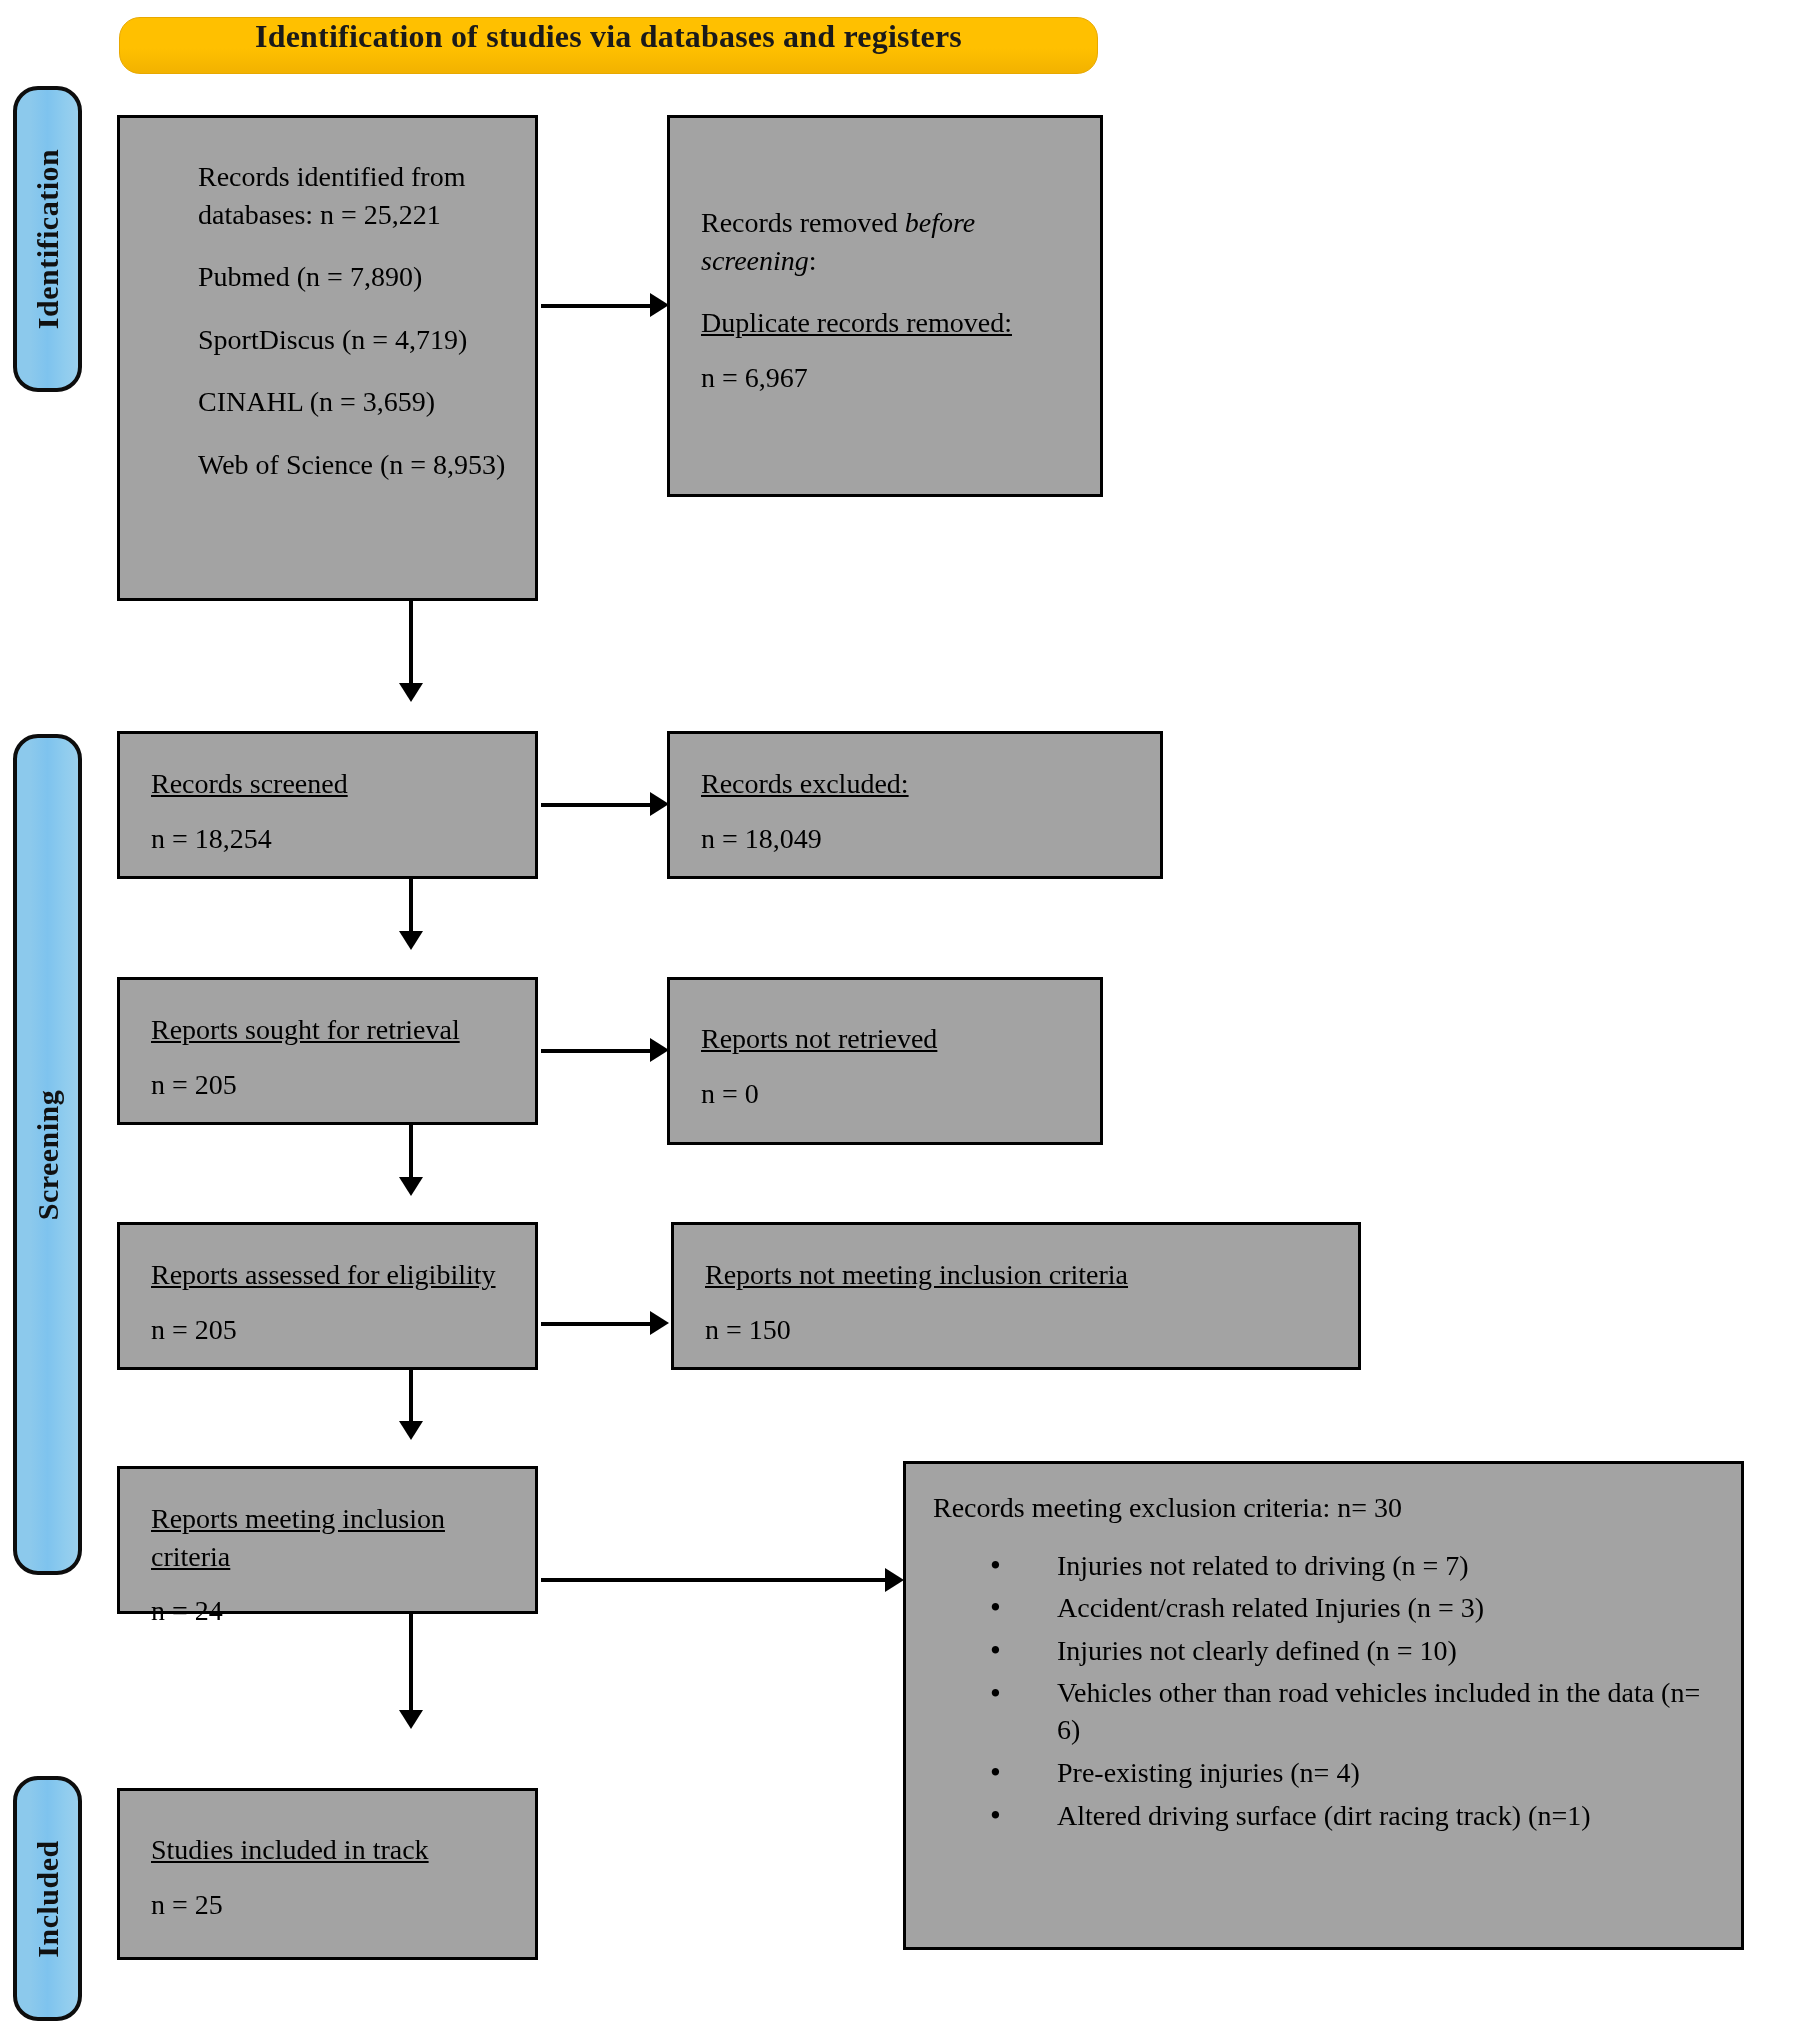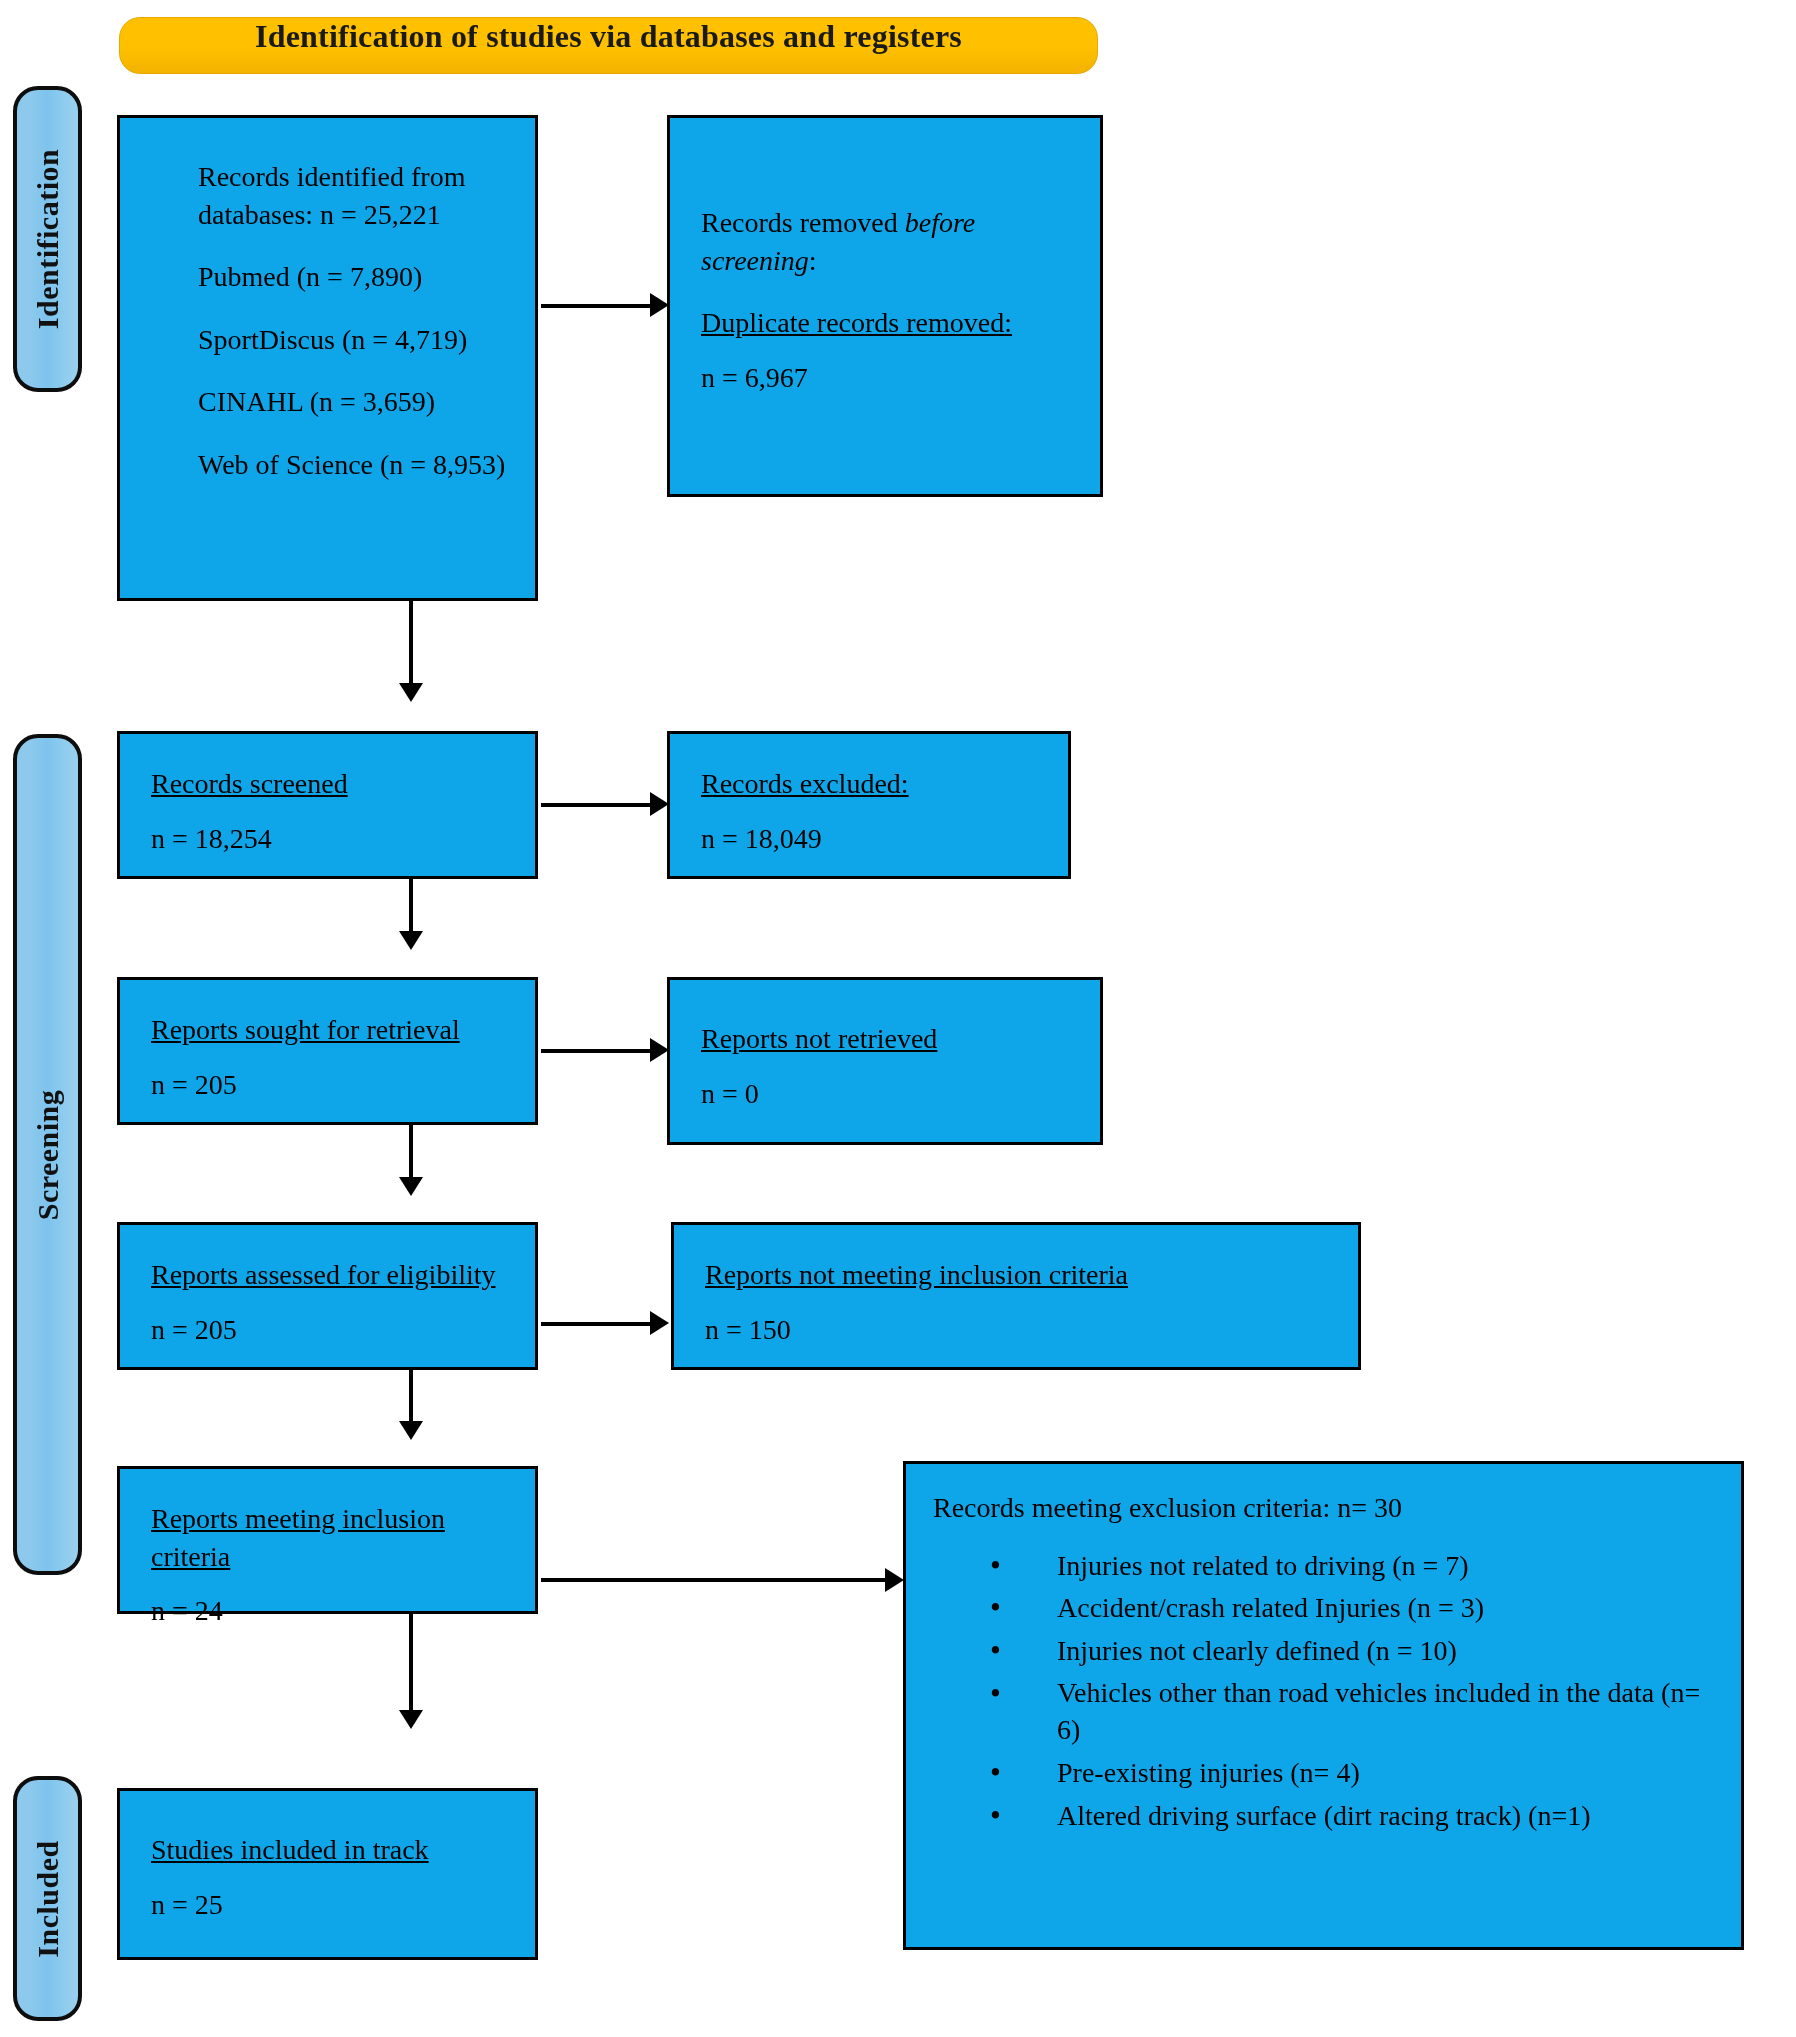--- a/index.html
+++ b/index.html
@@ -50,21 +50,21 @@
     transform: rotate(-90deg);
     white-space: nowrap;
     font-weight: bold;
     font-size: 30px;
     color: #111;
     letter-spacing: 0.5px;
   }
 
   
   .flow-box {
-    background: #0ea5e9;
+    background: #a3a3a3;
     border: 3.8px solid #000000;
     padding: 25px 23px 19px 31px;
     font-size: 28px;
     line-height: 1.34;
   }
   .flow-box p { margin: 0 0 25px 0; }
   .flow-box p:last-child { margin-bottom: 0; }
   .flow-box p.tight { margin-bottom: 17px; text-decoration: underline; }
   .flow-box em { font-style: italic; }
 
@@ -145,21 +145,21 @@
   <div class="abs arrow-right" style="left:650px; top:293px;"></div>
 
   <div class="abs v-line" style="left:409px; top:600px; height:86px;"></div>
   <div class="abs arrow-down" style="left:399px; top:683px;"></div>
 
   <div class="abs flow-box" style="left:117px; top:731px; width:421px; height:148px; padding-top:31px;">
     <p class="tight">Records screened</p>
     <p>n = 18,254</p>
   </div>
 
-  <div class="abs flow-box" style="left:667px; top:731px; width:404px; height:148px; padding-top:31px;">
+  <div class="abs flow-box" style="left:667px; top:731px; width:496px; height:148px; padding-top:31px;">
     <p class="tight">Records excluded:</p>
     <p>n = 18,049</p>
   </div>
 
   <div class="abs h-line" style="left:541px; top:803px; width:113px;"></div>
   <div class="abs arrow-right" style="left:650px; top:792px;"></div>
 
   <div class="abs v-line" style="left:409px; top:879px; height:55px;"></div>
   <div class="abs arrow-down" style="left:399px; top:931px;"></div>
 

